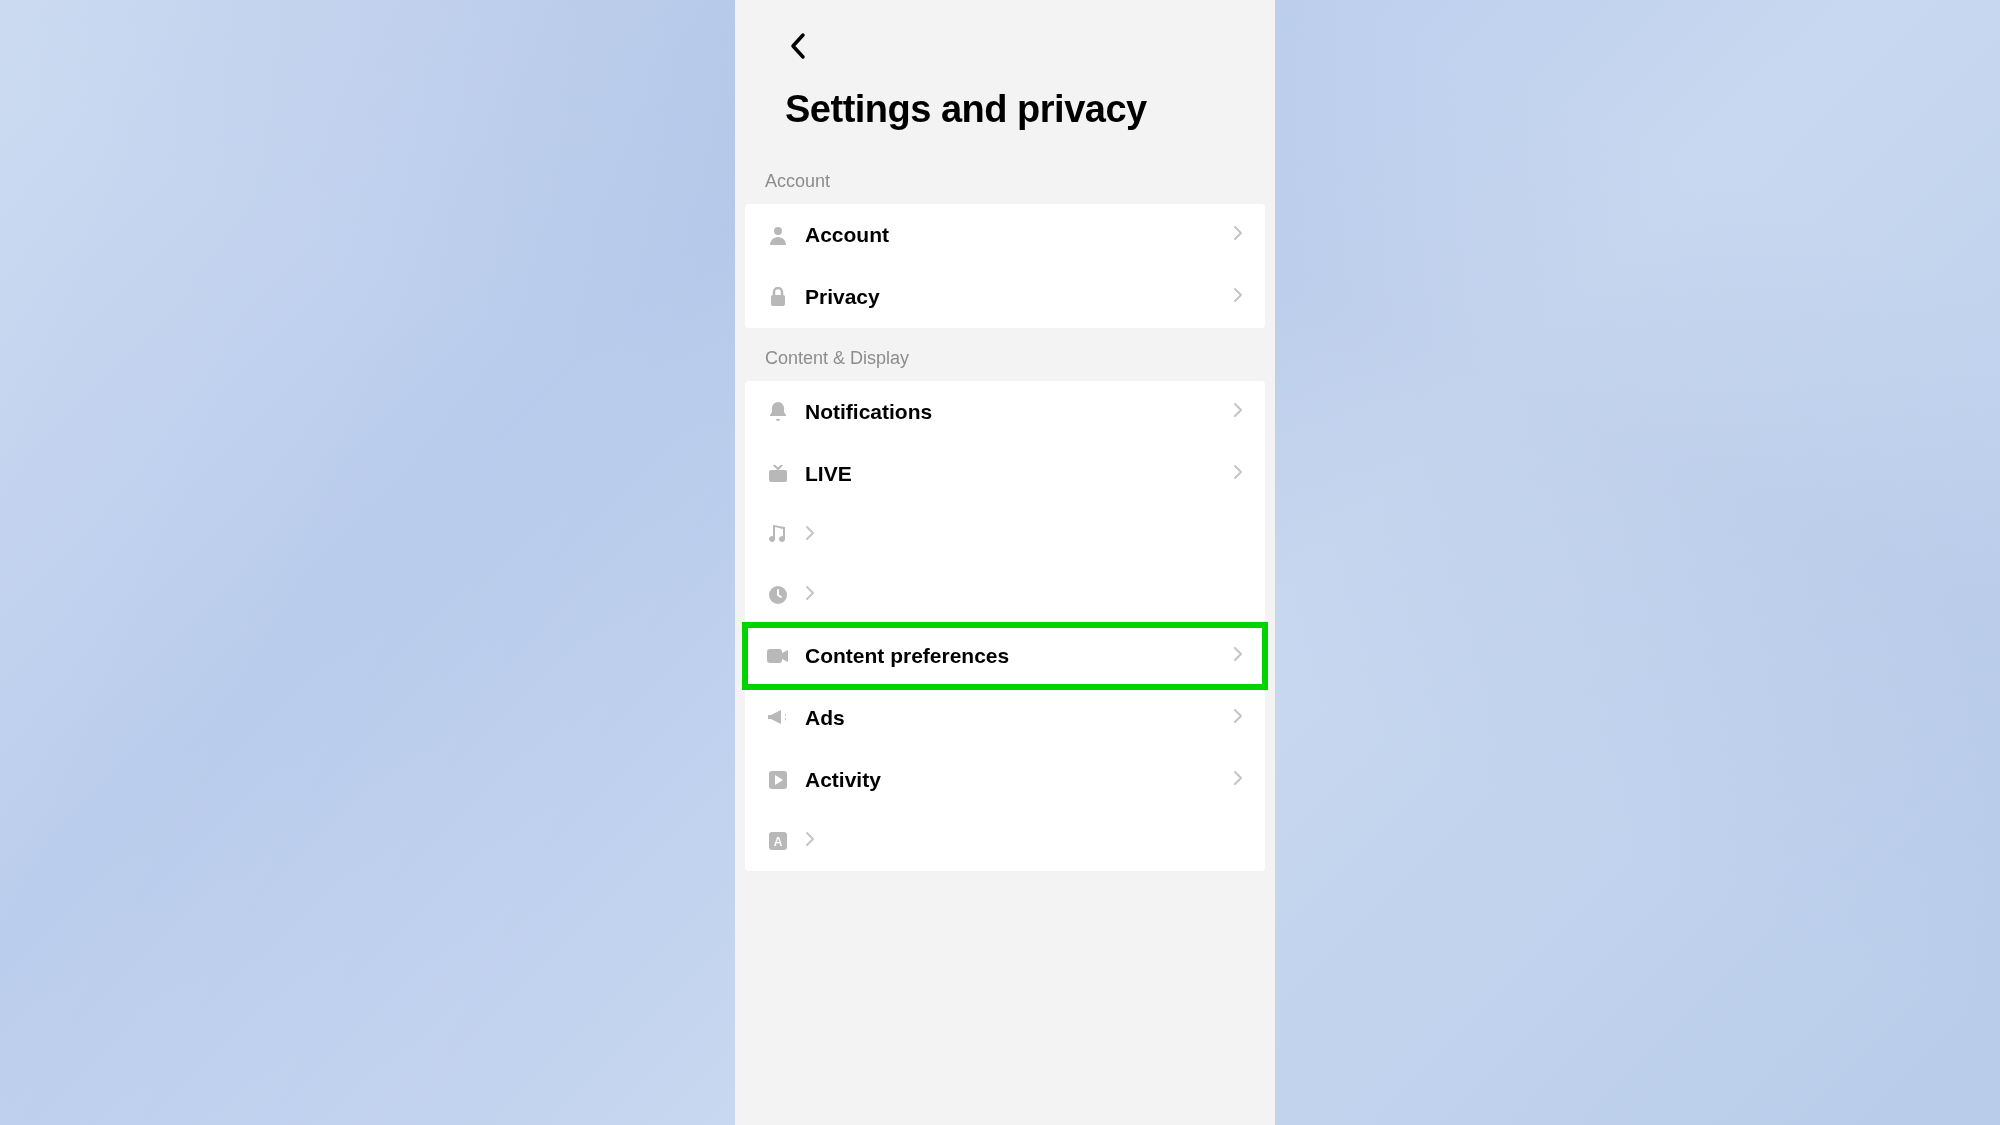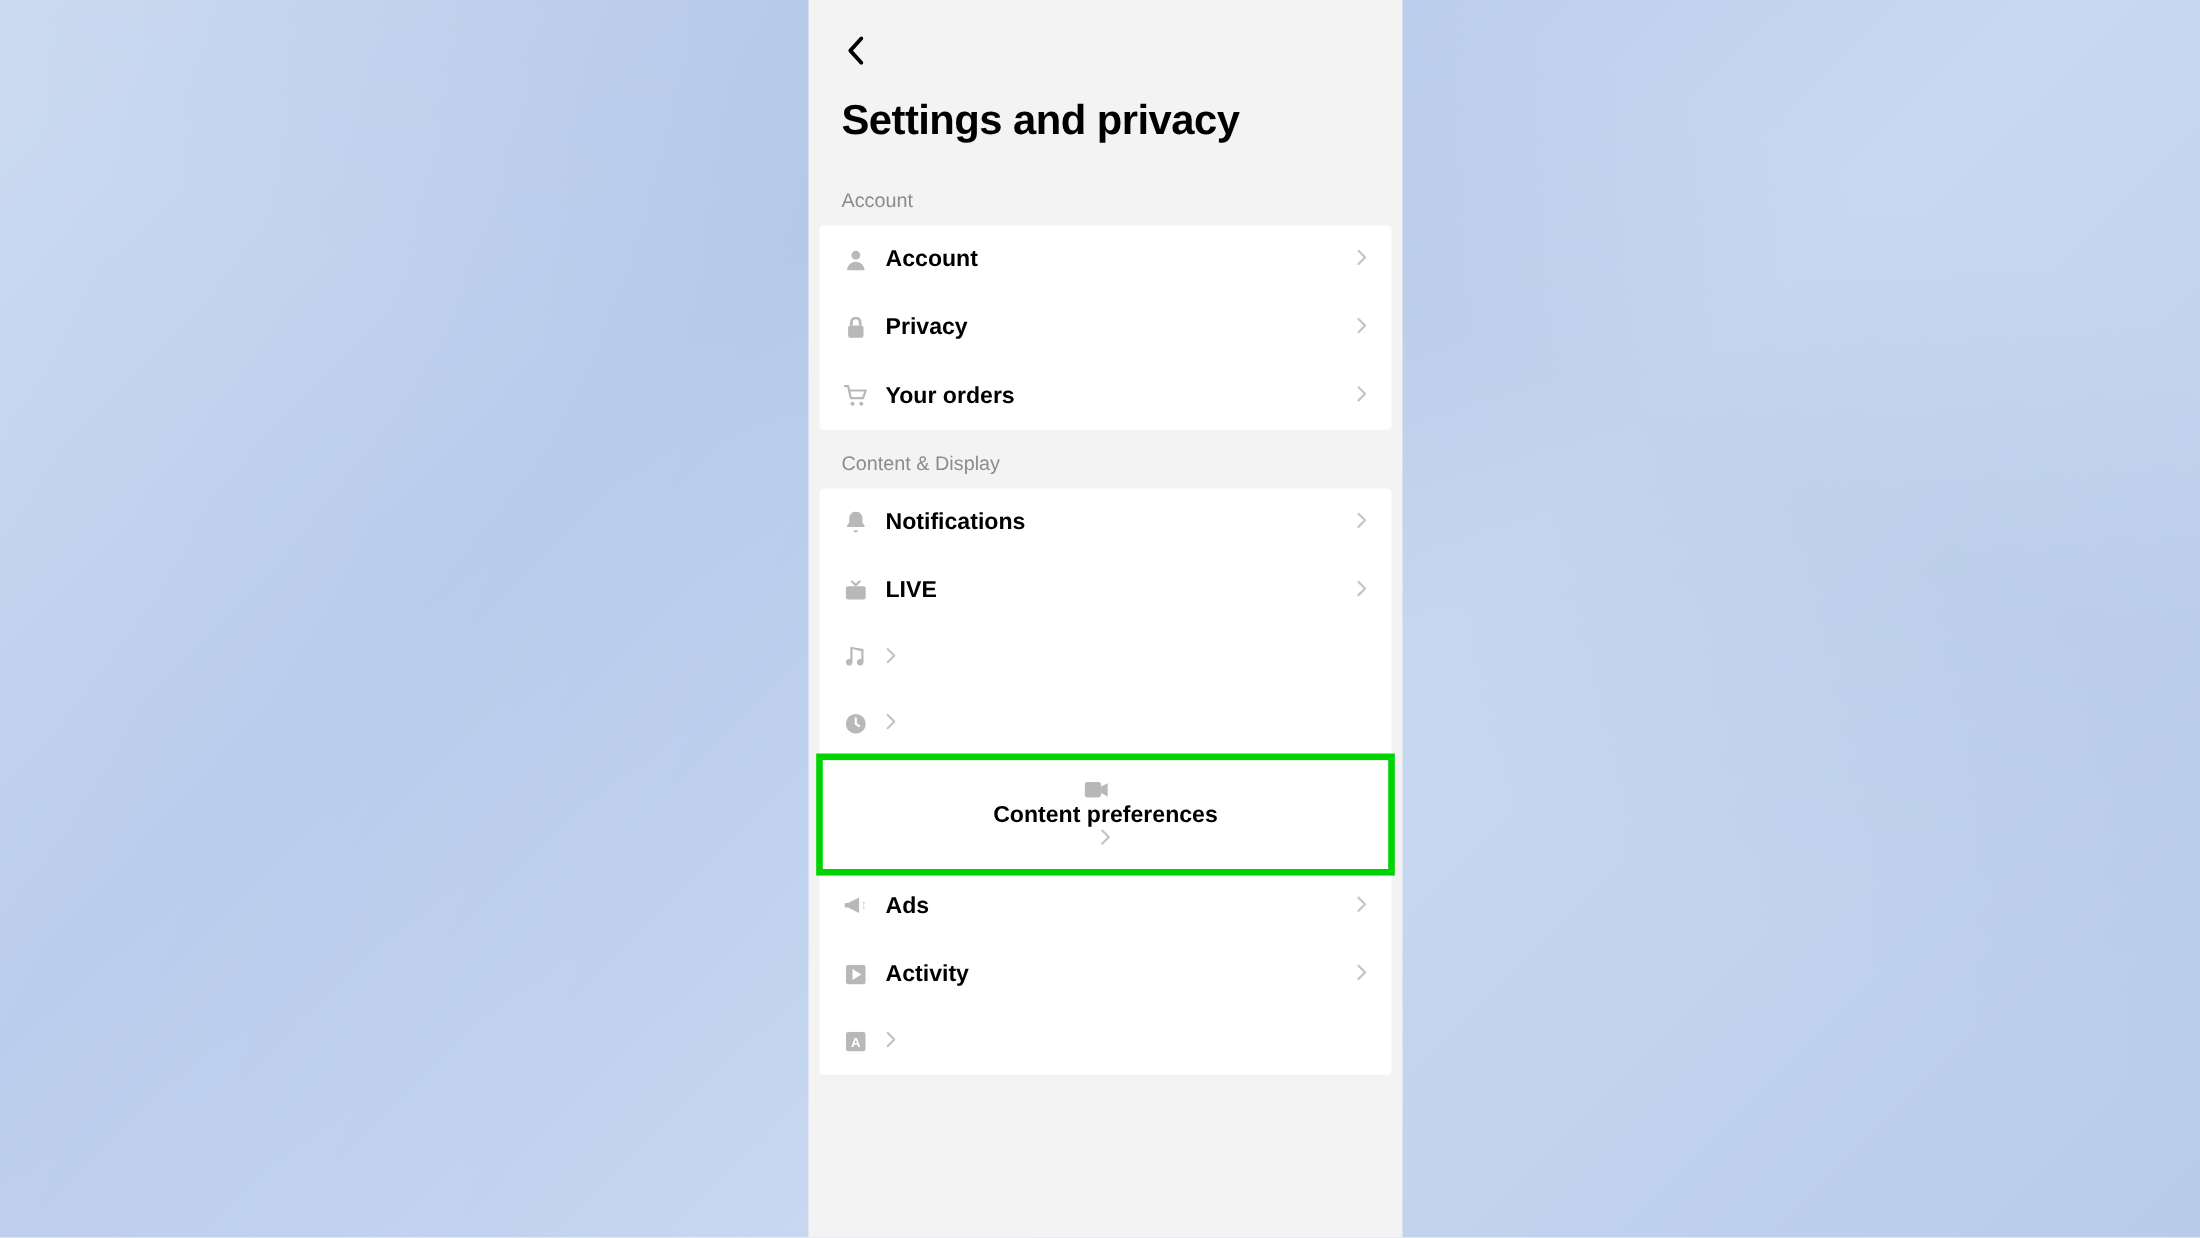--- a/index.html
+++ b/index.html
@@ -26,20 +26,21 @@
       position: absolute;
       left: 735px;
       top: 0;
       width: 540px;
       height: 1125px;
       background: #f3f3f3;
       overflow: hidden;
     }
     .header {
       padding: 28px 30px 20px;
+      margin-left: 20px;
     }
     .back-btn {
       display: inline-block;
       padding: 4px;
       margin-bottom: 20px;
       cursor: pointer;
     }
     .title {
       font-size: 38px;
       font-weight: 800;
@@ -61,21 +62,20 @@
       display: flex;
       align-items: center;
       padding: 19px 22px;
       cursor: pointer;
       position: relative;
     }
     .list-item.highlighted {
       outline: 6px solid #00d400;
       outline-offset: -3px;
       z-index: 5;
-      flex-direction: column;
     }
     .item-icon {
       width: 22px;
       height: 22px;
       margin-right: 16px;
       display: flex;
       align-items: center;
       justify-content: center;
       color: #b8b8b8;
       flex-shrink: 0;
@@ -143,35 +143,20 @@
       </span>
       <span class="item-label">Privacy</span>
       <span class="chevron">
         <svg width="10" height="16" viewBox="0 0 10 16" fill="none">
             <path d="M2 2l6 6-6 6" stroke="currentColor" stroke-width="2" stroke-linecap="round" stroke-linejoin="round"></path>
           </svg>
       </span>
     </div>
 
 
-    <div class="list-item">
-      <span class="item-icon">
-        <svg width="22" height="20" viewBox="0 0 22 20" fill="currentColor">
-            <path d="M1 1h3l2.5 11h11L20 5H6" fill="none" stroke="currentColor" stroke-width="2" stroke-linecap="round" stroke-linejoin="round"></path>
-            <circle cx="8" cy="17" r="1.8"></circle>
-            <circle cx="16" cy="17" r="1.8"></circle>
-          </svg>
-      </span>
-      <span class="item-label">Your orders</span>
-      <span class="chevron">
-        <svg width="10" height="16" viewBox="0 0 10 16" fill="none">
-            <path d="M2 2l6 6-6 6" stroke="currentColor" stroke-width="2" stroke-linecap="round" stroke-linejoin="round"></path>
-          </svg>
-      </span>
-    </div>
 
 
   </div>
 
   <div class="section-header">Content &amp; Display</div>
   <div class="section-list">
 
     <div class="list-item">
       <span class="item-icon">
         <svg width="18" height="20" viewBox="0 0 18 20" fill="currentColor">

